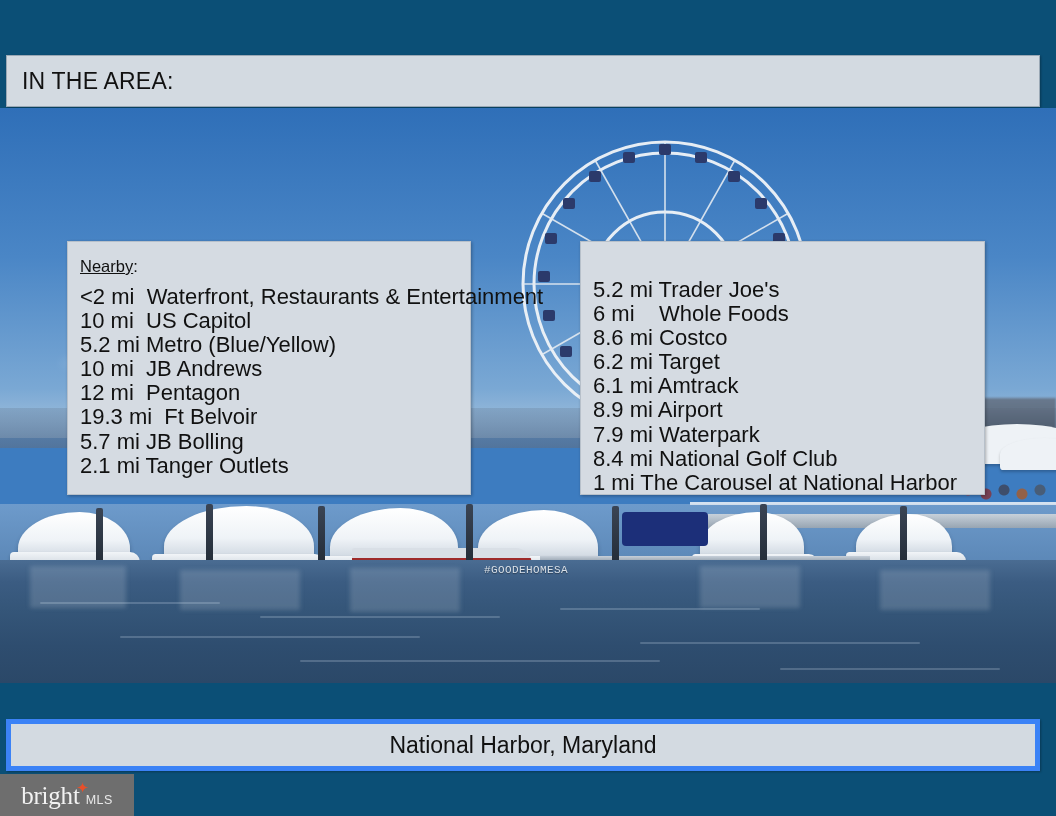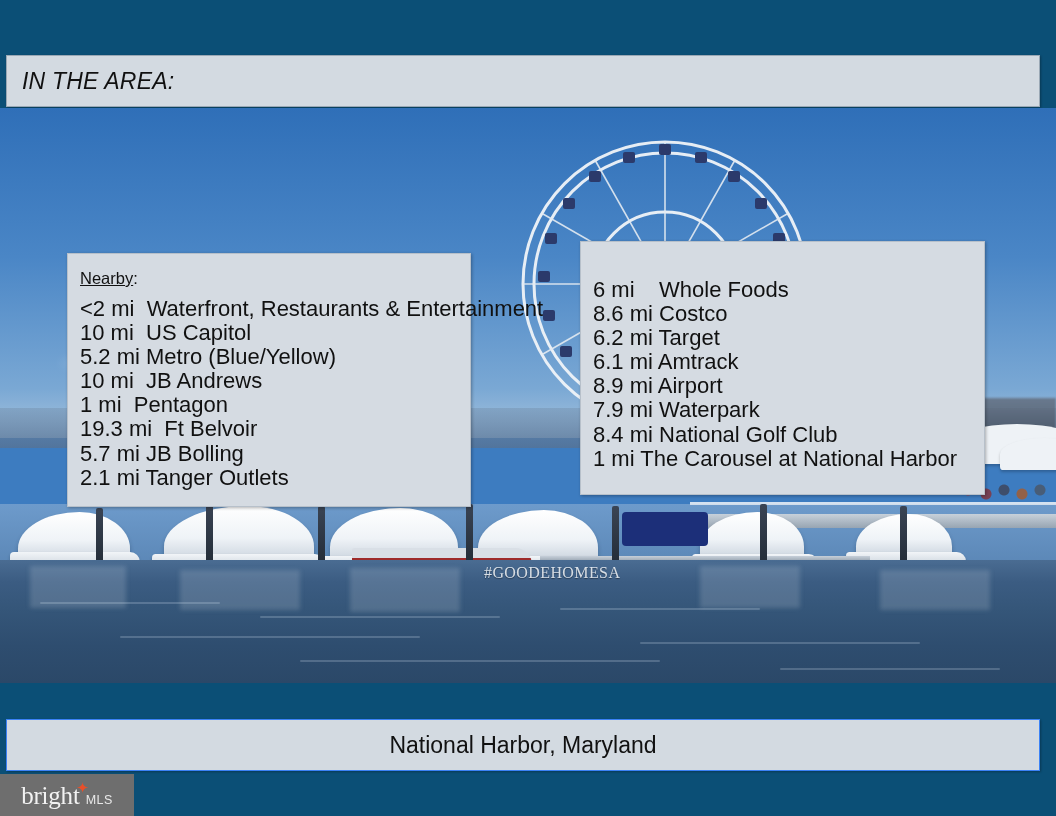--- a/index.html
+++ b/index.html
@@ -31,21 +31,20 @@
     left: 6px;
     top: 55px;
     width: 1034px;
     height: 52px;
     background: #d3dae1;
     border: 1px solid #9aa8b5;
     box-sizing: border-box;
     display: flex;
     align-items: center;
     box-shadow: 1px 1px 2px rgba(0,0,0,.28);
-    font-style: italic;
   }
   .header-title {
     font-size: 23px;
     color: #111;
     letter-spacing: .2px;
     padding-left: 15px;
     white-space: nowrap;
   }
 
   
@@ -195,38 +194,38 @@
     position: absolute;
     background: rgba(235,242,250,.16);
     filter: blur(2px);
   }
 
   
   .watermark {
     position: absolute;
     left: 484px;
     top: 456px;
-    font-size: 16px;
+    font-size: 11px;
     letter-spacing: .4px;
     color: rgba(245,248,252,.85);
-    font-family: Liberation Serif, serif;
+    font-family: Liberation Mono, monospace;
     text-shadow: 0 1px 1px rgba(0,0,0,.4);
     white-space: nowrap;
   }
 
   
   .info-box {
     position: absolute;
     background: #d5dbe2;
     border: 1px solid #b7c0ca;
     box-sizing: border-box;
     box-shadow: 1px 1px 3px rgba(0,0,0,.3);
     padding: 12px 0 10px 12px;
   }
-  .info-box.left  { left: 67px;  top: 241px; width: 404px; height: 254px; margin-top: 12px; }
+  .info-box.left  { left: 67px;  top: 241px; width: 404px; height: 254px; }
   .info-box.right { left: 580px; top: 241px; width: 405px; height: 254px; padding-top: 36px; }
 
   .box-heading {
     font-size: 16.5px;
     color: #111;
     margin: 0 0 7px 0;
     line-height: 24px;
   }
   .box-heading .u { text-decoration: underline; }
 
@@ -238,21 +237,21 @@
   }
 
   
   .caption-bar {
     position: absolute;
     left: 6px;
     top: 719px;
     width: 1034px;
     height: 52px;
     background: #d3dae1;
-    border: 1px solid #3b82f6;
+    border: 5px solid #3b82f6;
     box-sizing: border-box;
     display: flex;
     align-items: center;
     justify-content: center;
     box-shadow: 1px 1px 2px rgba(0,0,0,.28);
   }
   .caption-text {
     font-size: 23px;
     color: #111;
     white-space: nowrap;
@@ -413,27 +412,28 @@
 
     <div class="watermark">#GOODEHOMESA</div>
   </div>
 
   <div class="info-box left">
     <div class="box-heading"><span class="u">Nearby</span><span>:</span></div>
     <div class="info-line">&lt;2 mi  Waterfront, Restaurants &amp; Entertainment</div>
     <div class="info-line">10 mi  US Capitol</div>
     <div class="info-line">5.2 mi Metro (Blue/Yellow)</div>
     <div class="info-line">10 mi  JB Andrews</div>
-    <div class="info-line">1 mi  Pentagon</div>
+    <div class="info-line">12 mi  Pentagon</div>
     <div class="info-line">19.3 mi  Ft Belvoir</div>
     <div class="info-line">5.7 mi JB Bolling</div>
     <div class="info-line">2.1 mi Tanger Outlets</div>
   </div>
 
   <div class="info-box right">
+    <div class="info-line">5.2 mi Trader Joe's</div>
     <div class="info-line">6 mi    Whole Foods</div>
     <div class="info-line">8.6 mi Costco</div>
     <div class="info-line">6.2 mi Target</div>
     <div class="info-line">6.1 mi Amtrack</div>
     <div class="info-line">8.9 mi Airport</div>
     <div class="info-line">7.9 mi Waterpark</div>
     <div class="info-line">8.4 mi National Golf Club</div>
     <div class="info-line">1 mi The Carousel at National Harbor</div>
   </div>
 

